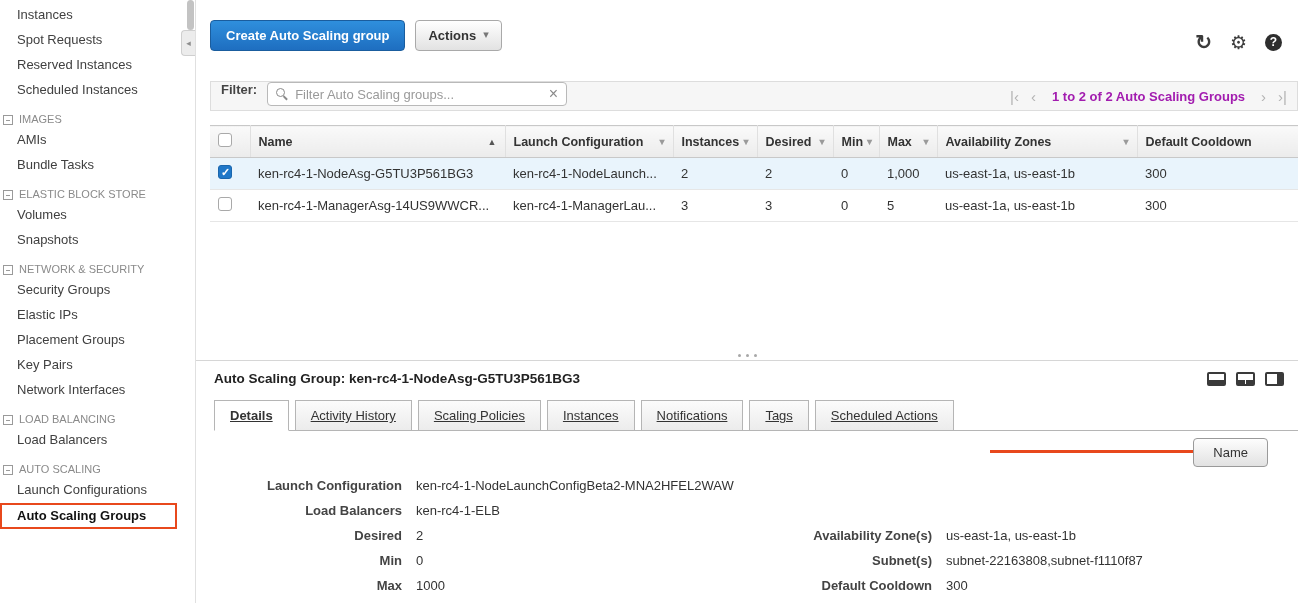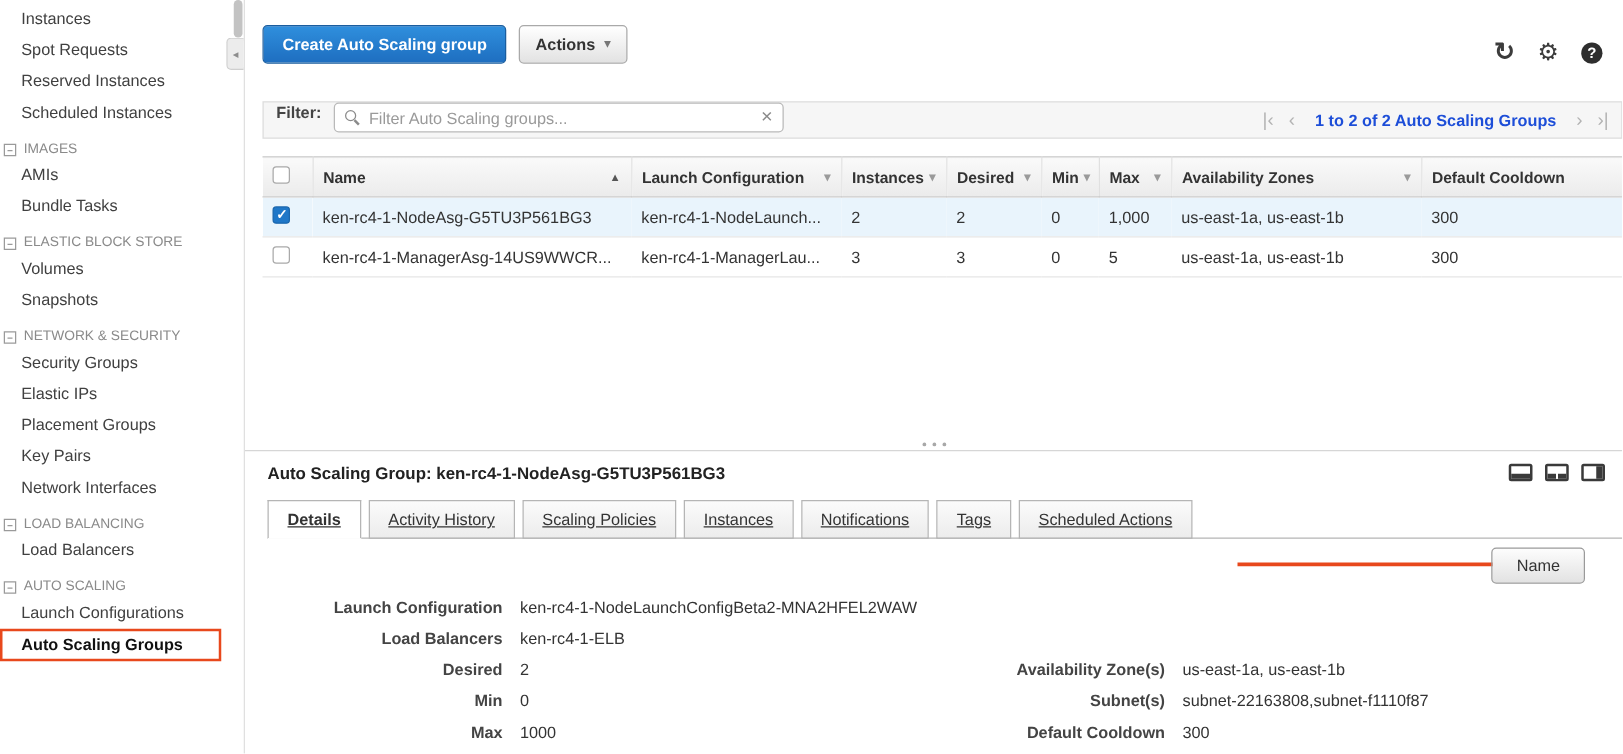--- a/index.html
+++ b/index.html
@@ -24,49 +24,49 @@
   .btn-default { background:linear-gradient(#ffffff,#e2e2e2); border:1px solid #a9a9a9; color:#333; font-size:13px; font-weight:bold; padding:7px 12px; border-radius:4px; cursor:pointer; display:inline-flex; align-items:flex-start; gap:7px; }
   .btn-default .caret { color:#777; font-size:11px; font-weight:normal; }
 
   .top-icons { position:absolute; top:32px; right:16px; display:flex; align-items:center; gap:18px; }
   .icon-refresh { font-size:20px; color:#3c3c3c; font-weight:bold; cursor:pointer; line-height:1; }
   .icon-gear { font-size:19px; color:#3c3c3c; cursor:pointer; line-height:1; }
   .icon-help { width:17px; height:17px; border-radius:50%; background:#2e2e2e; color:#fff; font-size:12px; font-weight:bold; display:flex; align-items:center; justify-content:center; cursor:pointer; }
 
   .filter-bar { margin:30px 0 0 14px; height:30px; background:#f6f6f6; border:1px solid #dddddd; display:flex; padding:0 10px; }
   .filter-label { font-weight:bold; color:#444; margin-right:10px; }
-  .search-box { width:360px; height:24px; background:#fff; border:1px solid #b9b9b9; border-radius:4px; display:flex; align-items:center; padding:0 8px; gap:7px; }
+  .search-box { width:300px; height:24px; background:#fff; border:1px solid #b9b9b9; border-radius:4px; display:flex; align-items:center; padding:0 8px; gap:7px; }
   .mag { width:12px; height:12px; position:relative; display:inline-block; flex:0 0 auto; }
   .mag::before { content:""; position:absolute; width:7px; height:7px; border:1.5px solid #8a8a8a; border-radius:50%; left:0; top:0; }
   .mag::after { content:""; position:absolute; width:5px; height:1.5px; background:#8a8a8a; transform:rotate(45deg); left:7px; top:9px; }
   .search-box input { border:none; outline:none; flex:1; font-size:13px; font-family:"Liberation Sans", sans-serif; color:#333; background:transparent; }
   .search-box input::placeholder { color:#9a9a9a; }
   .clear-x { color:#8a8a8a; font-size:16px; cursor:pointer; line-height:1; }
   .pagination { margin-left:auto; display:flex; align-items:center; gap:12px; }
   .pg-arrow { color:#b3b3b3; font-size:15px; cursor:pointer; line-height:1; }
-  .pg-text { font-weight:bold; color:#1d4ed8; font-size:13px; margin:0 4px; }
+  .pg-text { font-weight:bold; color:#a21caf; font-size:13px; margin:0 4px; }
 
   table.grid { margin:14px 0 0 14px; width:calc(100% - 14px); border-collapse:collapse; table-layout:fixed; }
   table.grid th { background:linear-gradient(#fafafa,#ebebeb); border-top:1px solid #c8c8c8; border-bottom:1px solid #c8c8c8; border-right:1px solid #e0e0e0; font-size:12.5px; font-weight:bold; color:#333; text-align:left; padding:7px 8px; white-space:nowrap; overflow:hidden; cursor:pointer; }
   table.grid th:last-child { border-right:none; }
   .th-inner { display:flex; align-items:center; justify-content:space-between; gap:4px; }
   .sort-asc { color:#555; font-size:9px; }
   .th-caret { color:#9a9a9a; font-size:10px; }
   table.grid td { padding:7px 8px; font-size:13px; color:#333; border-bottom:1px solid #e6e6e6; white-space:nowrap; overflow:hidden; }
   tr.row-selected td { background:#e9f4fc; }
   .cb { width:14px; height:14px; border:1px solid #a9a9a9; border-radius:3px; background:#fff; display:inline-block; cursor:pointer; }
   .cb.checked { background:#1f77c8; border-color:#1a66ad; position:relative; }
   .cb.checked::after { content:"✓"; color:#fff; font-size:11px; font-weight:bold; position:absolute; left:2px; top:-1px; line-height:15px; }
 
   .spacer { height:128px; }
   .splitter { height:11px; border-bottom:1px solid #d6d6d6; display:flex; align-items:center; justify-content:center; gap:5px; cursor:row-resize; }
   .splitter .dot { width:3px; height:3px; border-radius:50%; background:#a8a8a8; }
 
   
-  .detail-titlebar { margin:10px 0 0 18px; display:flex; align-items:flex-start; }
+  .detail-titlebar { margin:10px 0 0 18px; display:flex; align-items:flex-end; }
   .detail-title { font-weight:bold; color:#222; font-size:13.5px; }
   .pane-icons { margin-left:auto; margin-right:14px; display:flex; gap:10px; }
   .pane-icon { width:19px; height:14px; border:2px solid #3a3a3a; border-radius:2px; position:relative; cursor:pointer; background:#fff; }
   .pane-icon.pi-bottom::after { content:""; position:absolute; left:0; right:0; bottom:0; height:4px; background:#3a3a3a; }
   .pane-icon.pi-bottom-half::after { content:""; position:absolute; left:0; right:0; bottom:0; height:4px; background:linear-gradient(90deg,#3a3a3a 44%,#fff 44%,#fff 56%,#3a3a3a 56%); }
   .pane-icon.pi-right::after { content:""; position:absolute; top:0; bottom:0; right:0; width:5px; background:#3a3a3a; }
 
   .tabs { margin:14px 0 0 18px; display:flex; align-items:flex-end; gap:6px; border-bottom:1px solid #b5b5b5; padding-right:14px;text-decoration:underline; }
   .tab { padding:7px 15px; border:1px solid #b5b5b5; background:linear-gradient(#fbfbfb,#ececec); color:#333; font-size:13px; margin-bottom:-1px; cursor:pointer; white-space:nowrap; }
   .tab.active { background:#fff; border-bottom-color:#fff; font-weight:bold; }

